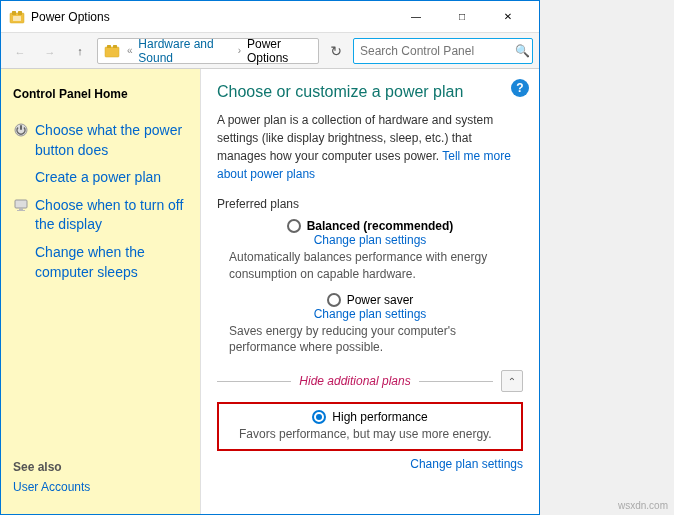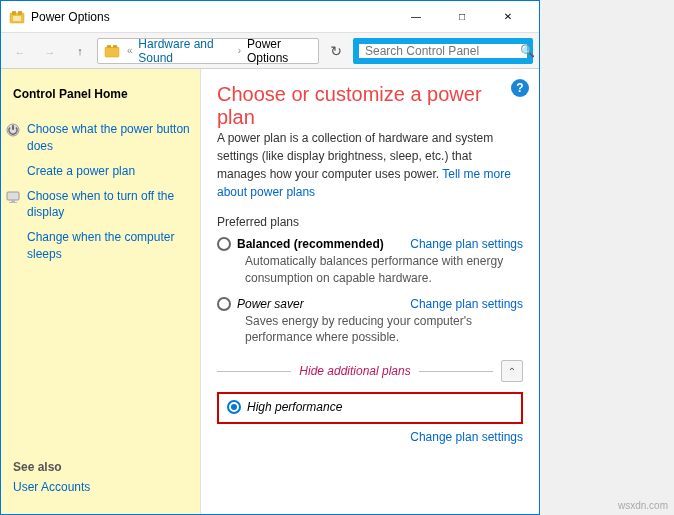--- a/index.html
+++ b/index.html
@@ -129,21 +129,21 @@
       display: flex;
       align-items: center;
       justify-content: center;
       color: #555;
       font-size: 14px;
     }
 
     .search-box {
       width: 180px;
       height: 26px;
-      border: 6px solid #0ea5e9;
+      border: 1px solid #0ea5e9;
       background: #fff;
       display: flex;
       align-items: center;
       padding: 3px 6px;
       border-radius: 2px;
     }
 
     .search-input {
       border: none;
       outline: none;
@@ -172,22 +172,22 @@
       min-width: 200px;
       border-right: 1px solid #e0e0e0;
       background: #fef9c3;
       padding: 12px 0;
       display: flex;
       flex-direction: column;
       overflow-y: auto;
     }
 
     .sidebar-item {
-      padding: 4px 4px;
-      font-size: 12px;
+      padding: 4px 12px;
+      font-size: 14px;
       color: #0066cc;
       cursor: pointer;
       line-height: 1.4;
       display: flex;
       align-items: flex-start;
       gap: 6px;
     }
 
     .sidebar-icon {
       width: 16px;
@@ -244,22 +244,23 @@
       color: #fff;
       display: flex;
       align-items: center;
       justify-content: center;
       font-size: 12px;
       font-weight: bold;
       cursor: pointer;
     }
 
     .page-title {
-      font-size: 20px;
-      color: #ef4444;
+      font-size: 16px;
+      color: #0f766e;
+      margin-bottom: 10px;
       font-weight: normal;
     }
 
     .page-desc {
       font-size: 12px;
       color: #333;
       line-height: 1.5;
       margin-bottom: 14px;
     }
 
@@ -279,43 +280,43 @@
     .plan-item {
       margin-bottom: 10px;
       padding: 0;
     }
 
     .plan-header {
       display: flex;
       align-items: center;
       justify-content: space-between;
       margin-bottom: 2px;
+      flex-direction: column;
     }
 
     .plan-radio-label {
       display: flex;
       align-items: center;
       gap: 6px;
       font-size: 12px;
     }
 
     .plan-name-bold {
       font-weight: 600;
       color: #000;
     }
 
     .plan-name-normal {
       color: #000;
-      font-style: italic;
     }
 
     .plan-desc {
       font-size: 12px;
       color: #555;
-      margin-left: 28px;
+      margin-left: 12px;
       line-height: 1.4;
     }
 
     .change-link {
       color: #0066cc;
       font-size: 12px;
       cursor: pointer;
       white-space: nowrap;
       text-decoration: none;
     }
@@ -529,20 +530,21 @@
       <div class="plan-item">
         <div class="highlighted-plan">
           <div class="plan-header">
             <label class="plan-radio-label">
               <div class="radio-circle checked">
                 <div class="radio-dot"></div>
               </div>
               <span class="plan-name-normal">High performance</span>
             </label>
           </div>
+          <p class="plan-desc">Favors performance, but may use more energy.</p>
         </div>
         <div style="text-align:right; margin-top:2px;">
           <a class="change-link">Change plan settings</a>
         </div>
       </div>
 
     </div>
   </div>
 
 </div>

